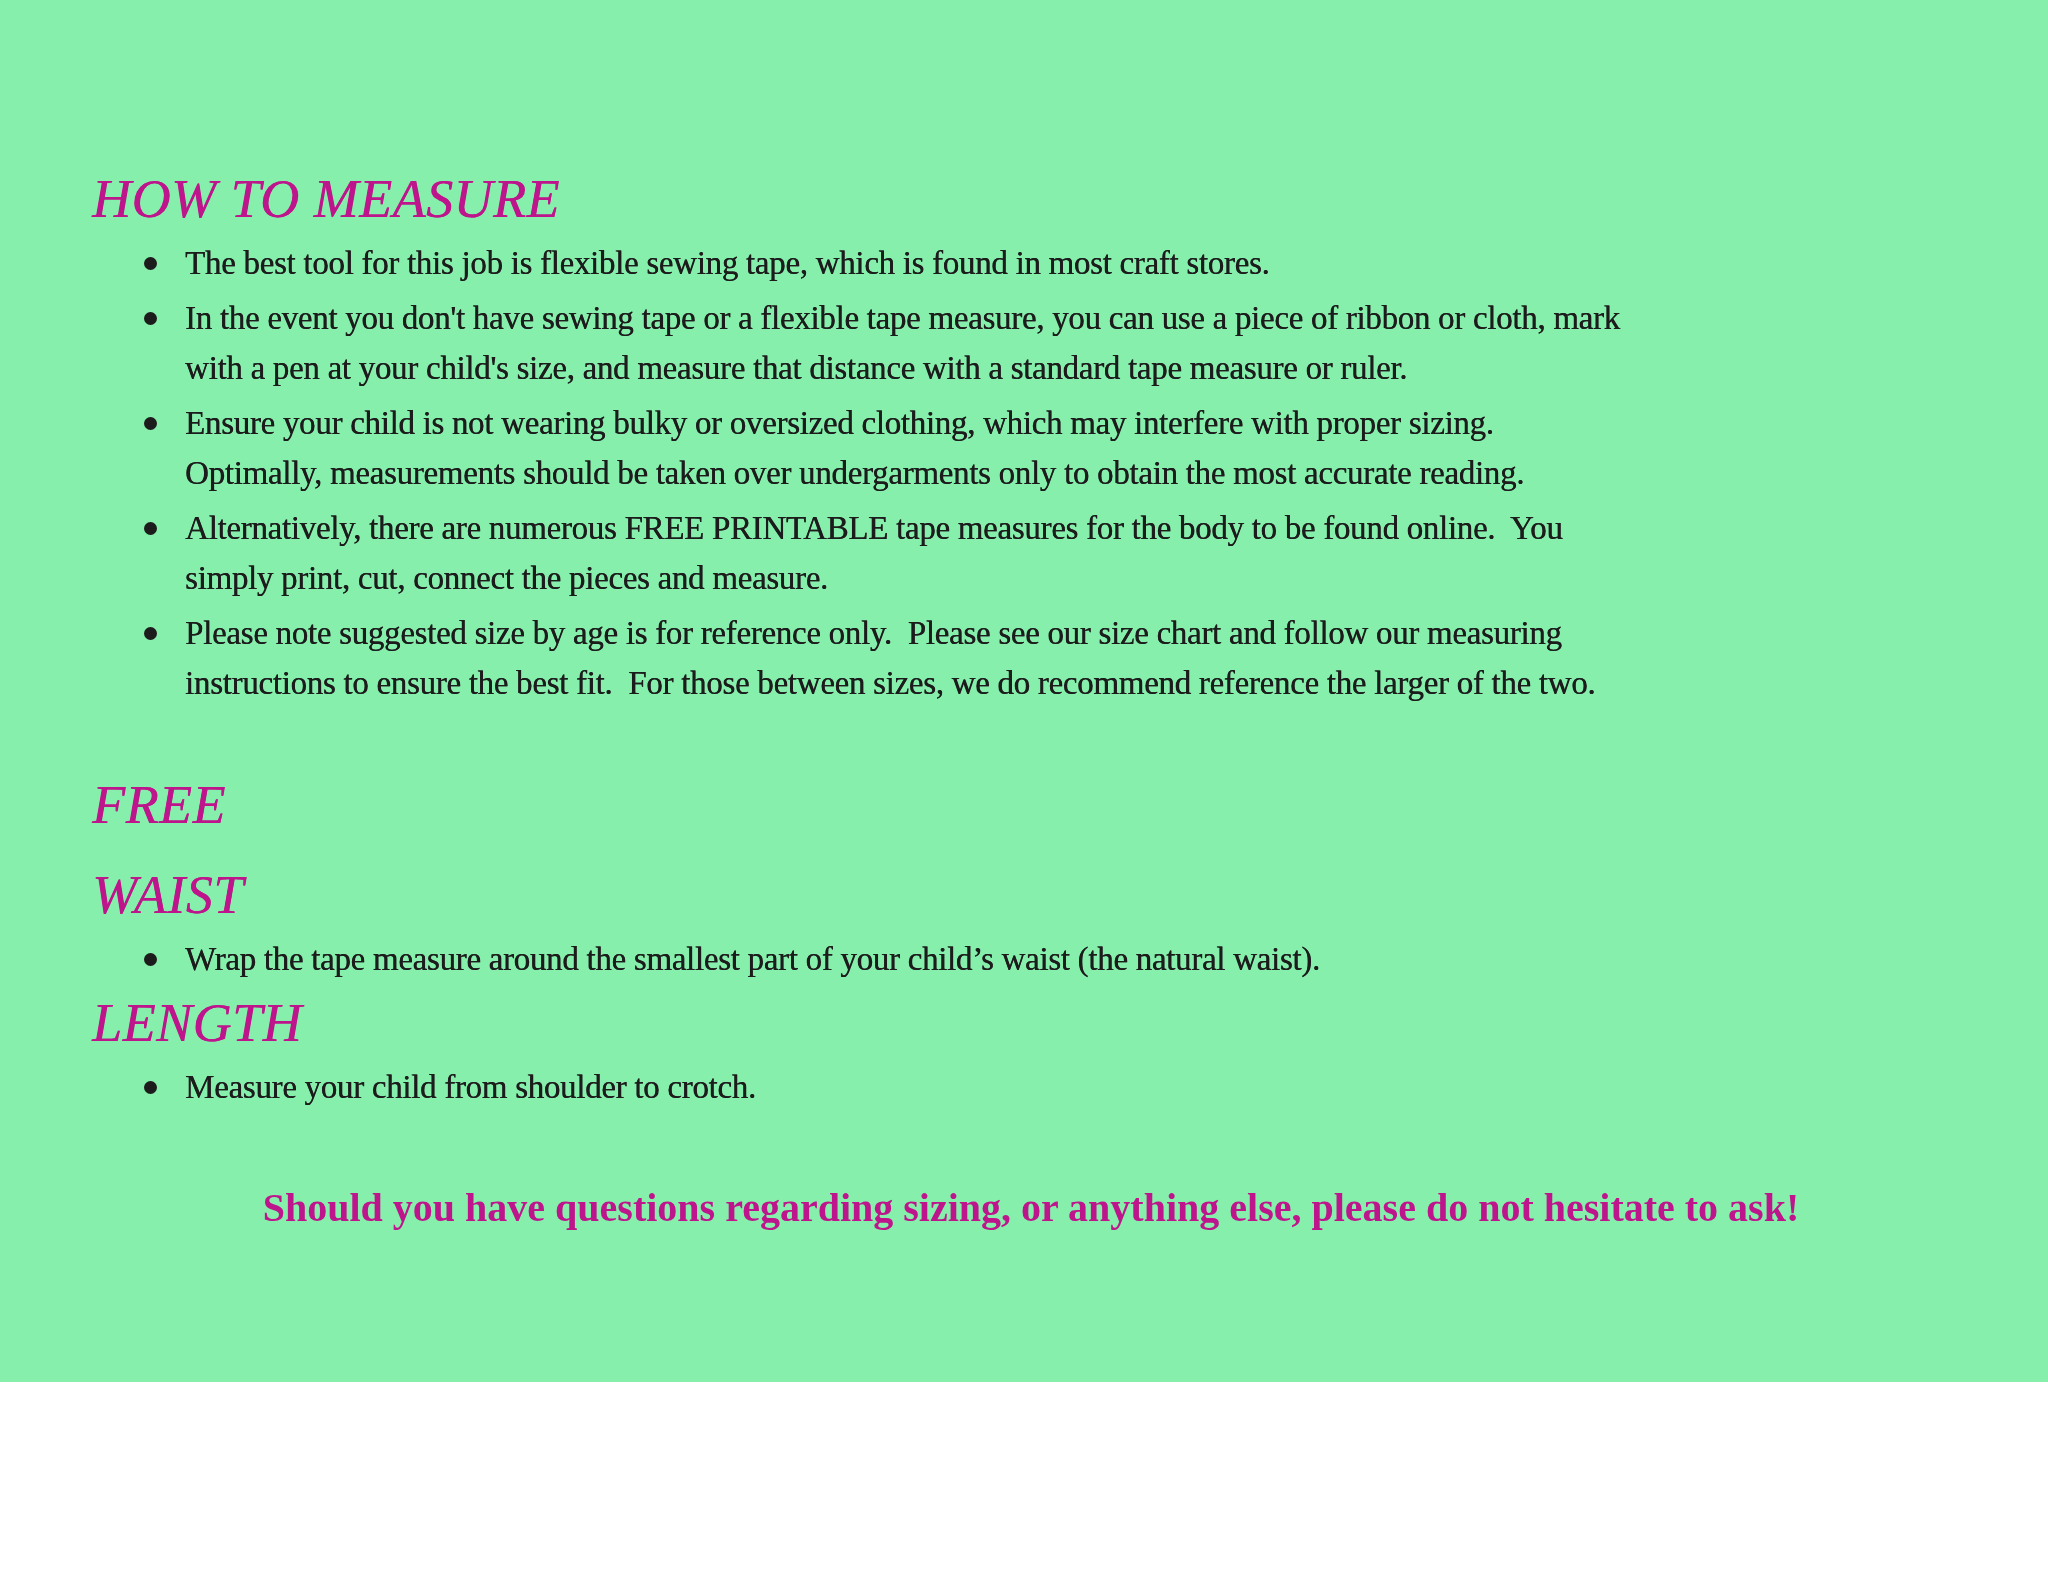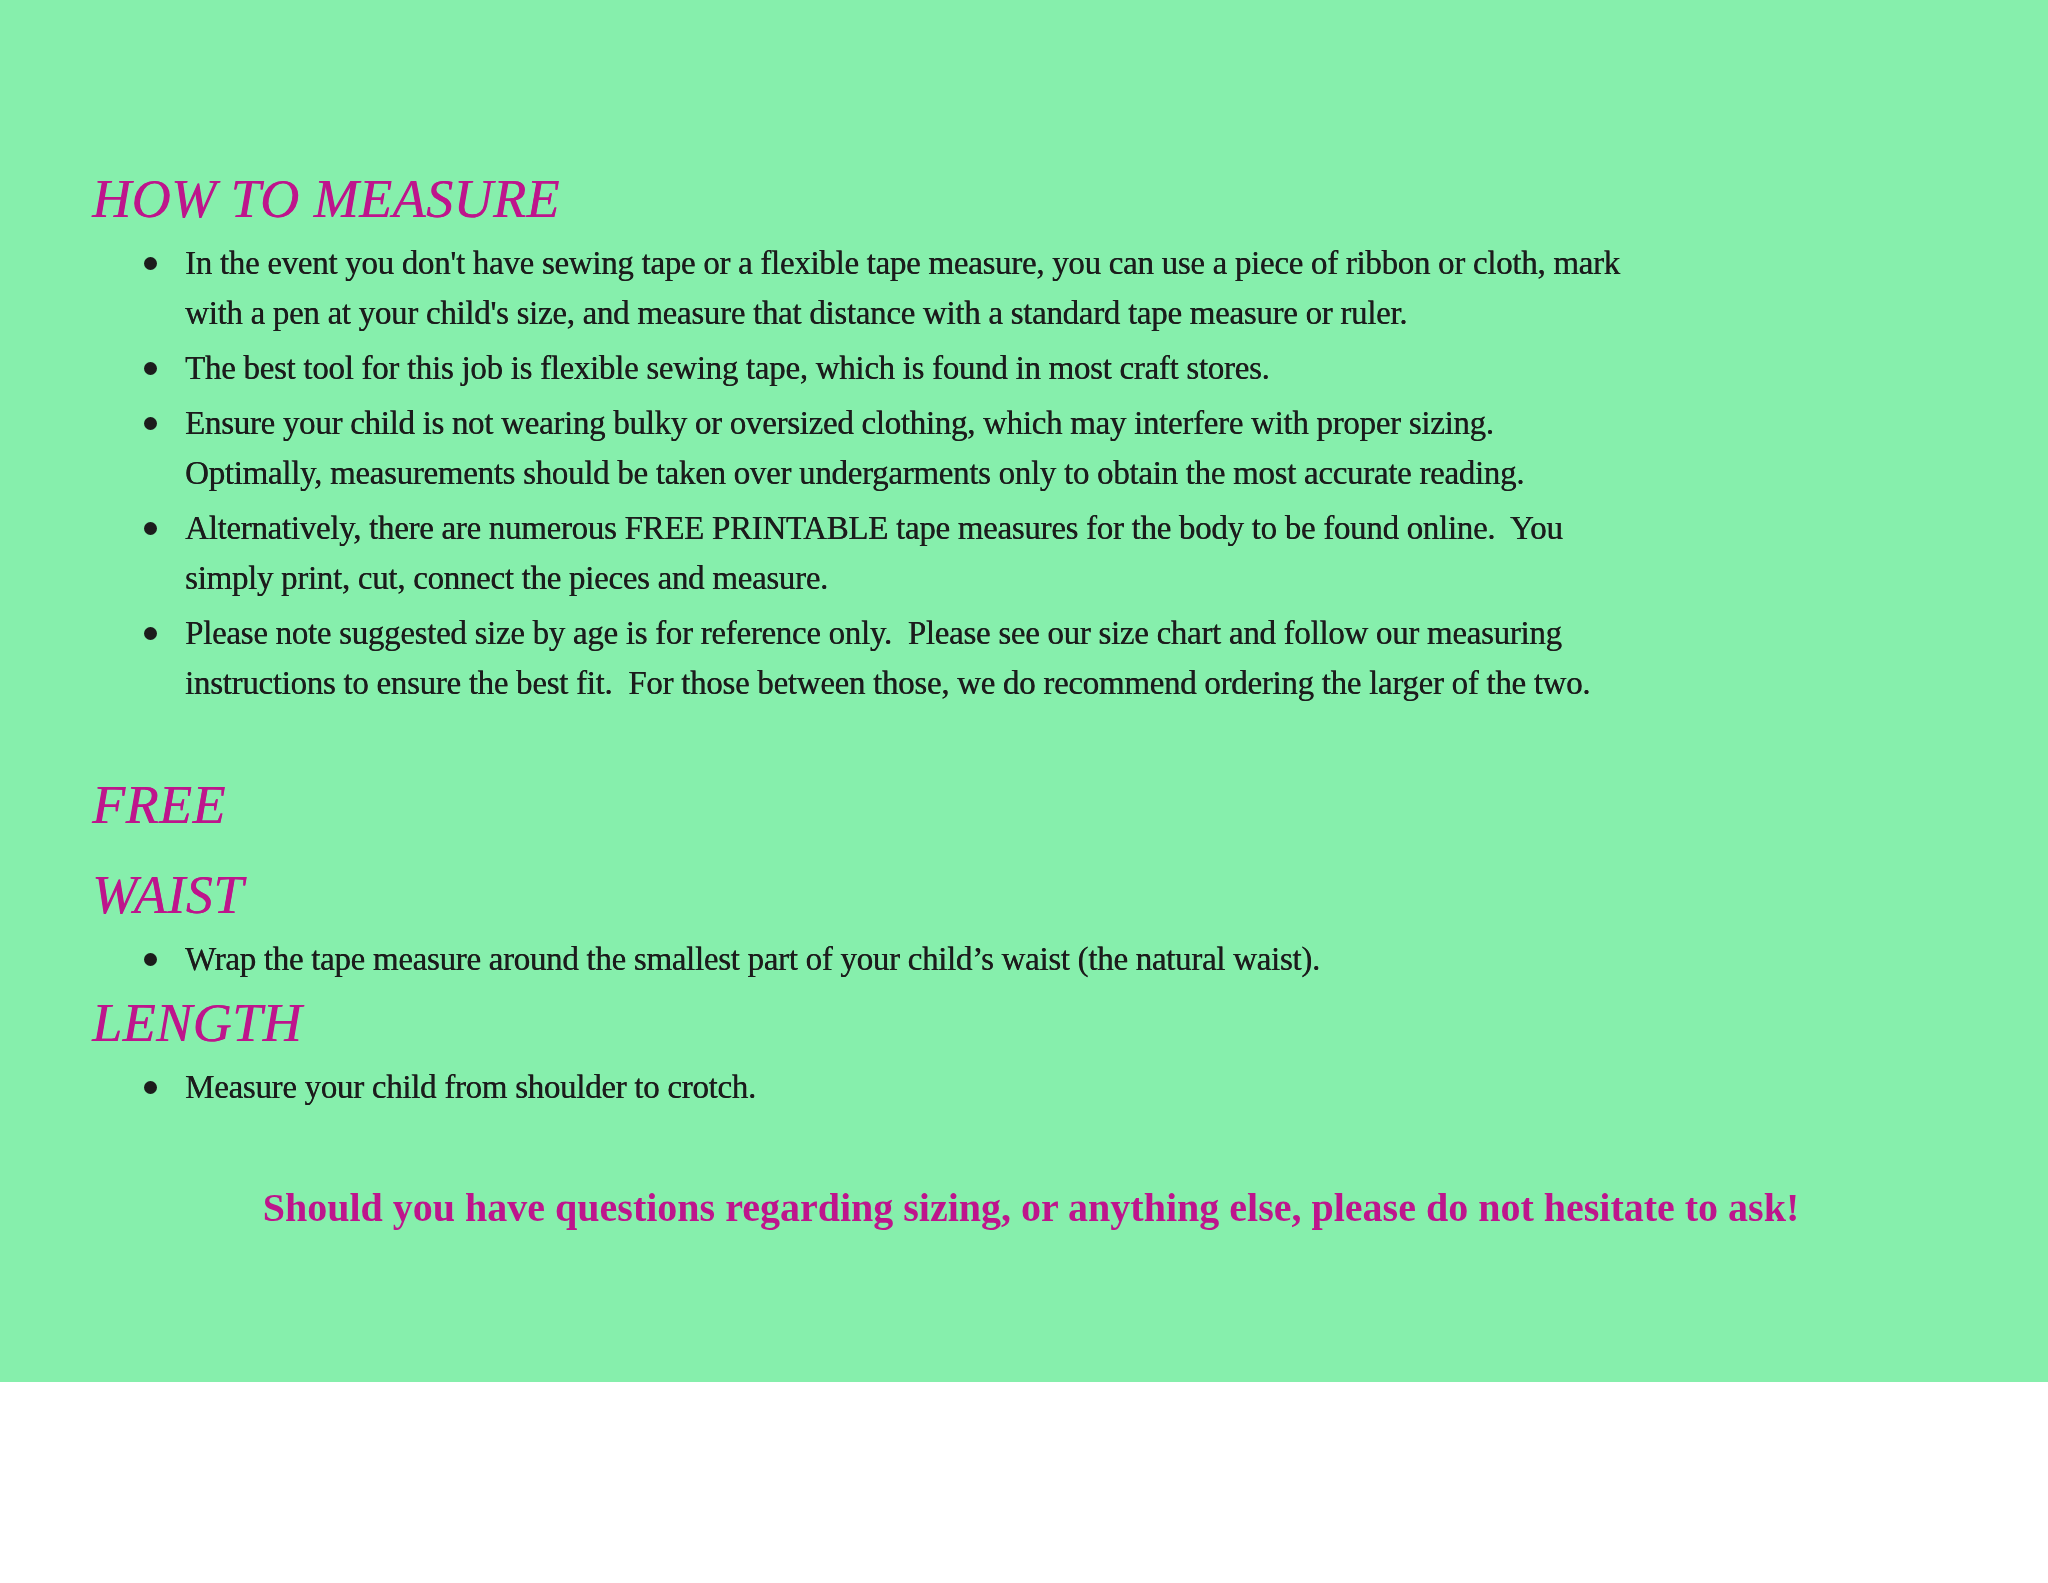--- a/index.html
+++ b/index.html
@@ -70,29 +70,29 @@
   }
 </style>
 </head>
 <body>
 
 <div class="page">
 
   <section class="section-how-to-measure">
     <h1 class="heading">HOW TO MEASURE</h1>
     <ul class="bullets">
+      <li>The best tool for this job is flexible sewing tape, which is found in most craft stores.</li>
       <li>In the event you don't have sewing tape or a flexible tape measure, you can use a piece of ribbon or cloth, mark
 with a pen at your child's size, and measure that distance with a standard tape measure or ruler.</li>
-      <li>The best tool for this job is flexible sewing tape, which is found in most craft stores.</li>
       <li>Ensure your child is not wearing bulky or oversized clothing, which may interfere with proper sizing.
 Optimally, measurements should be taken over undergarments only to obtain the most accurate reading.</li>
       <li>Alternatively, there are numerous FREE PRINTABLE tape measures for the body to be found online.  You
 simply print, cut, connect the pieces and measure.</li>
       <li>Please note suggested size by age is for reference only.  Please see our size chart and follow our measuring
-instructions to ensure the best fit.  For those between those, we do recommend ordering the larger of the two.</li>
+instructions to ensure the best fit.  For those between sizes, we do recommend reference the larger of the two.</li>
     </ul>
   </section>
 
   <section class="section-bust">
     <h2 class="heading">FREE</h2>
   </section>
 
   <section class="section-waist">
     <h2 class="heading">WAIST</h2>
     <ul class="bullets">

